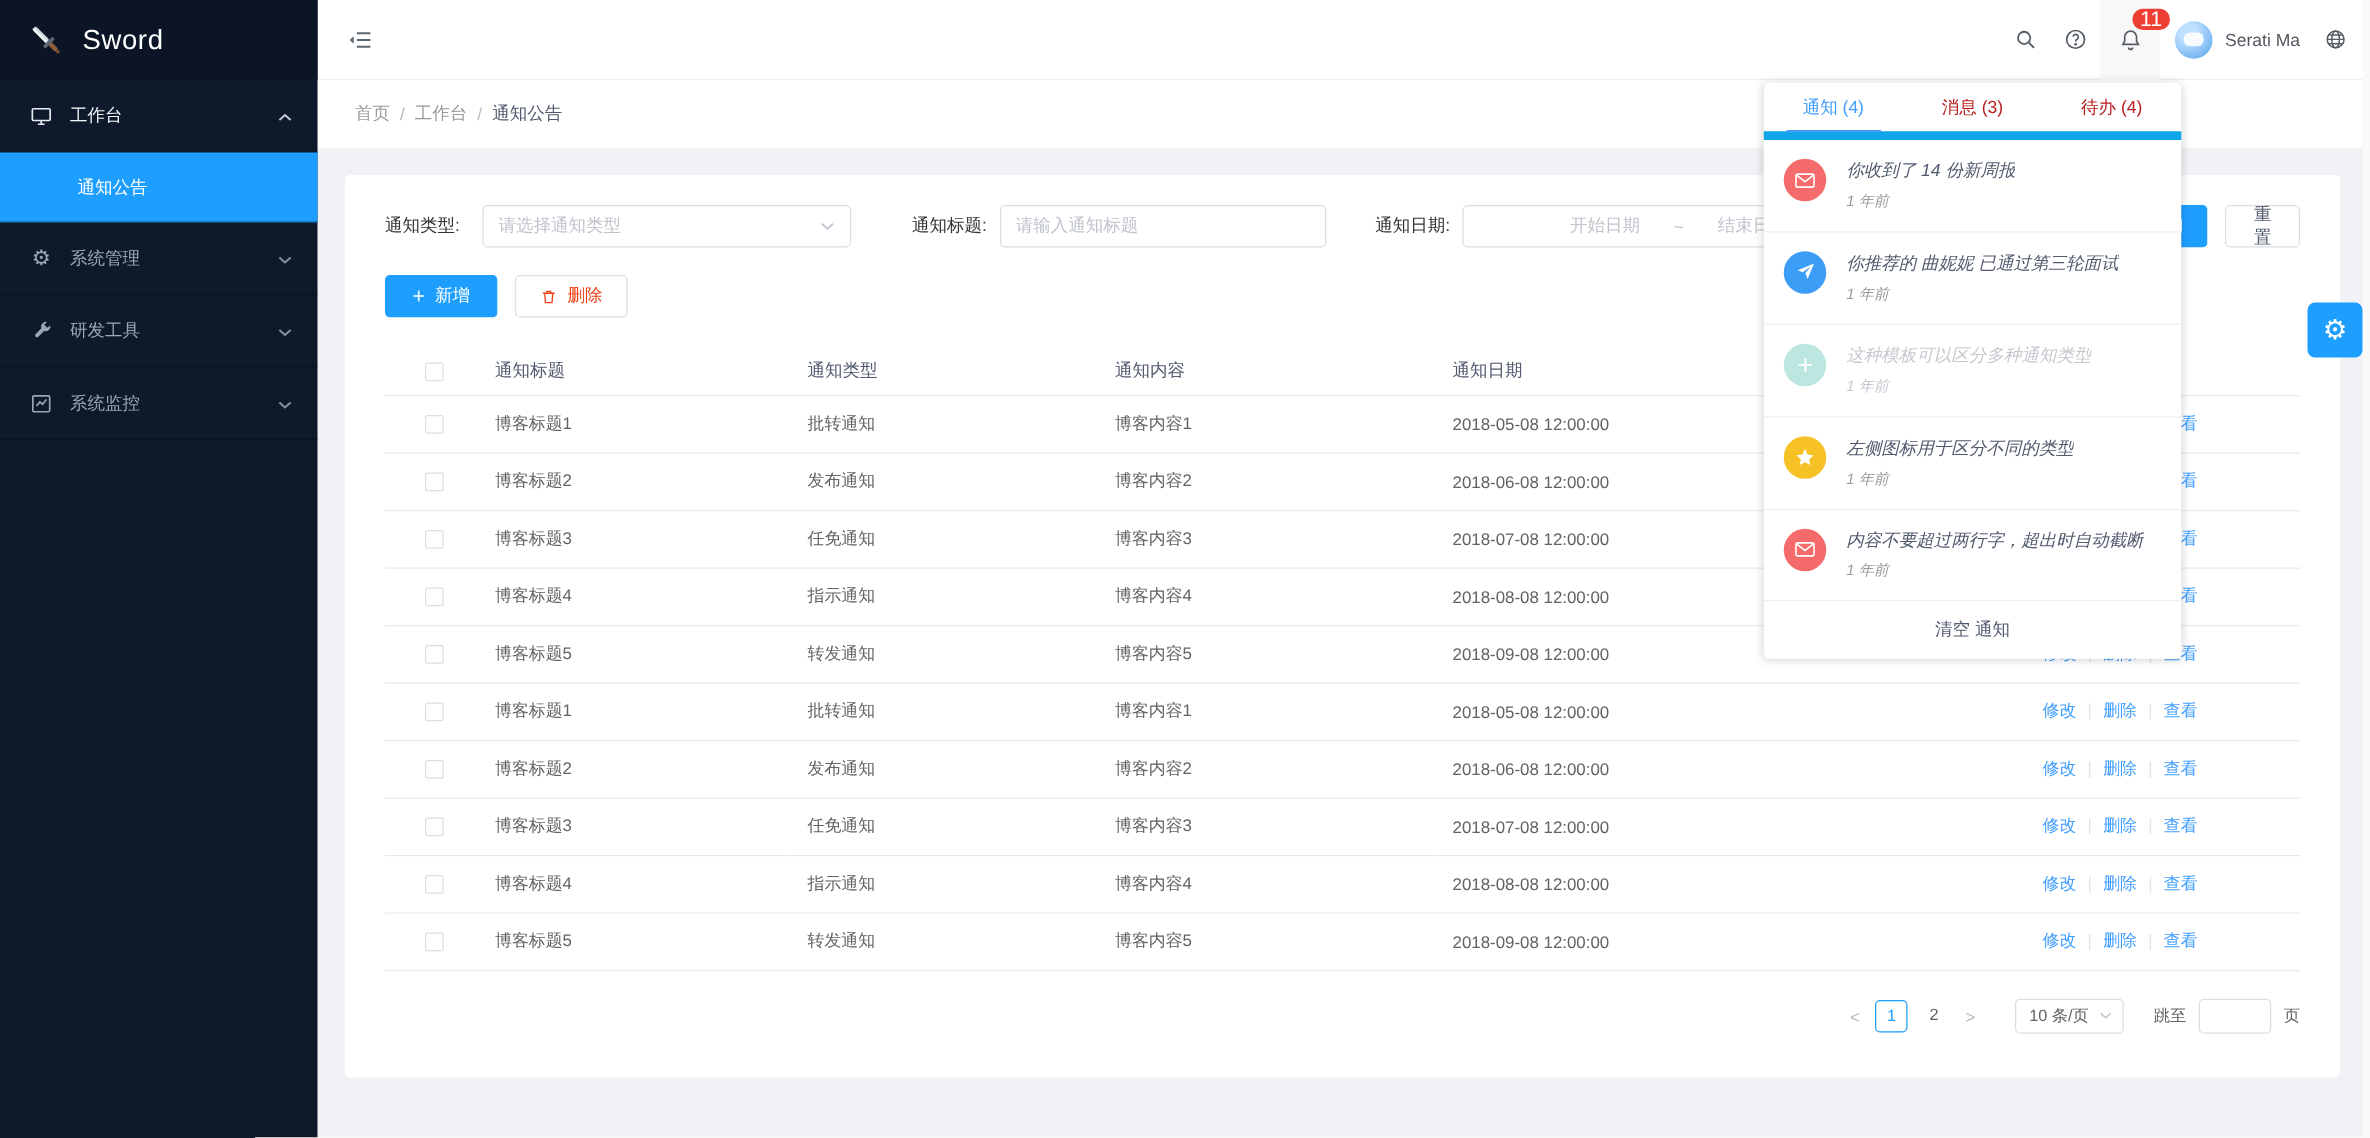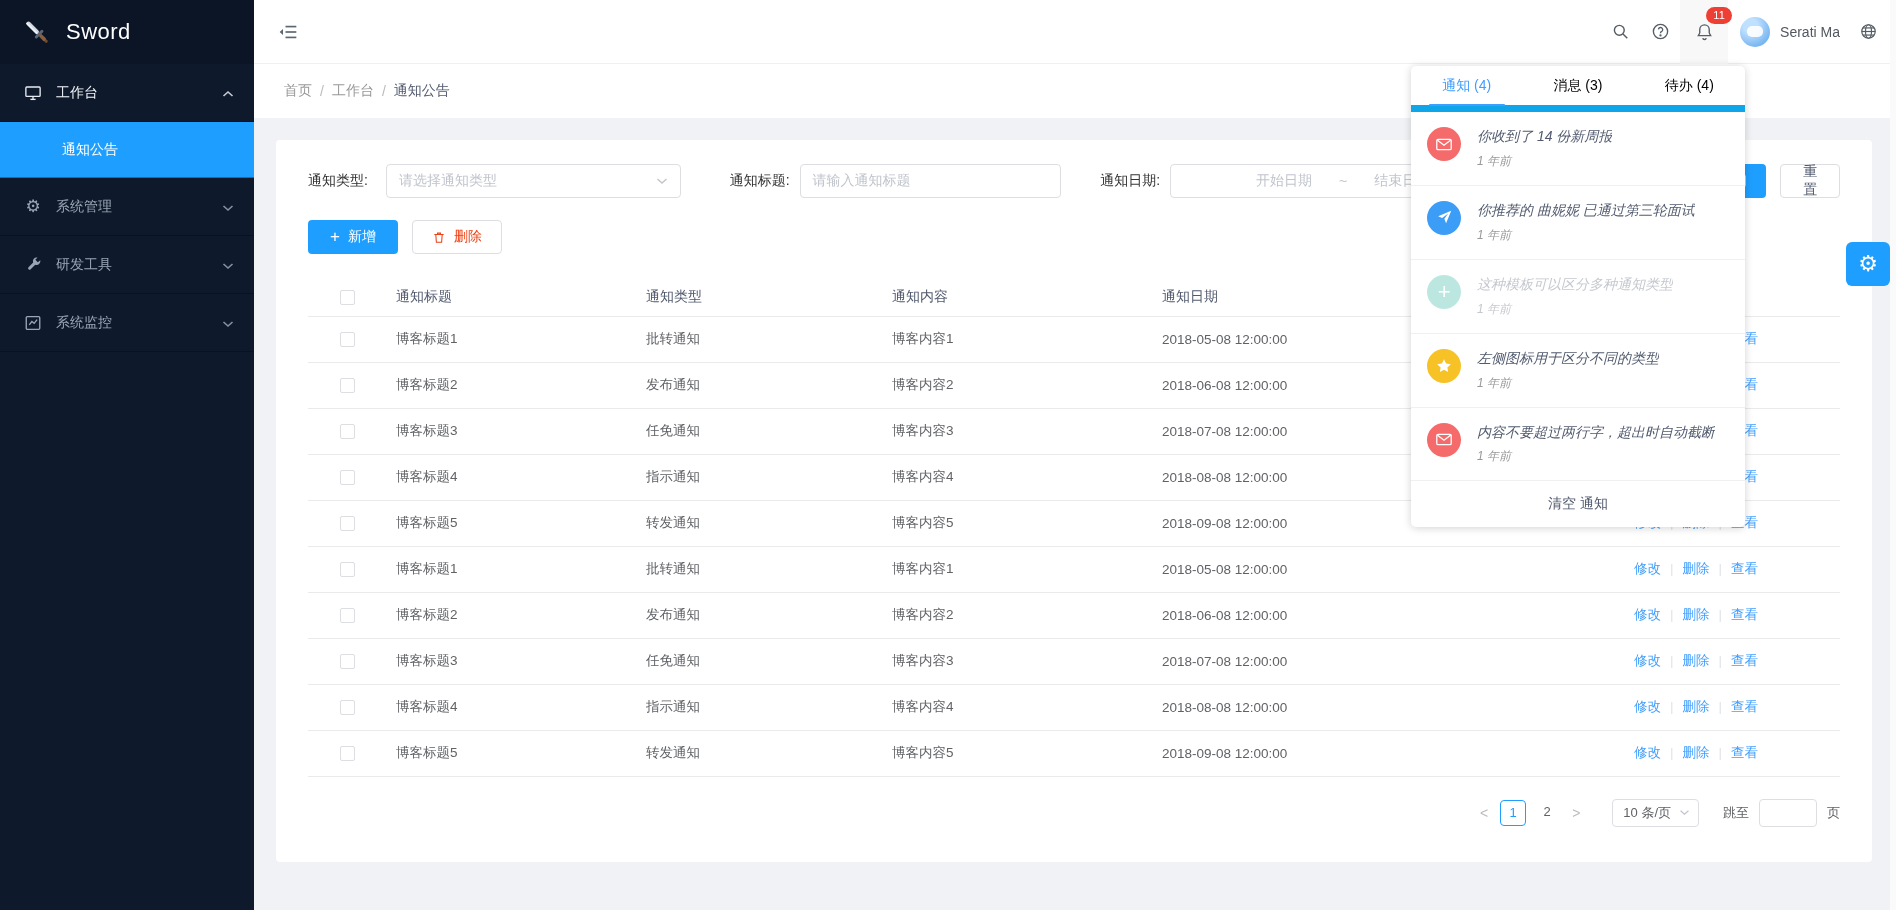--- a/index.html
+++ b/index.html
@@ -18,21 +18,21 @@
   .submenu-item.active { background:#1e9fff; color:#fff; }
   .micon { width:18px; height:18px; display:flex; align-items:center; justify-content:center; flex:none; }
   .caret { flex:none; opacity:.85; }
 
   
   .header { position:absolute; left:254px; right:0; top:0; height:64px; background:#fff; display:flex; align-items:center; border-bottom:1px solid #f0f0f0; z-index:20; }
   .collapse-btn { margin-left:24px; cursor:pointer; display:flex; align-items:center; }
   .header-right { margin-left:auto; display:flex; align-items:center; height:100%; }
   .hicon { width:40px; height:64px; display:flex; align-items:center; justify-content:center; cursor:pointer; color:#545c64; }
   .bell-wrap { position:relative; width:48px; height:64px; display:flex; align-items:center; justify-content:center; background:#f8f8f9; cursor:pointer; }
-  .badge { position:absolute; top:7px; left:26px; min-width:26px; height:17px; padding:0 6px; background:#ed3f34; border-radius:9px; color:#fff; font-size:11px; line-height:17px; text-align:center; }
+  .badge { position:absolute; top:7px; left:26px; min-width:26px; height:17px; padding:0 6px; background:#ed3f34; border-radius:9px; color:#fff; font-size:17px; line-height:17px; text-align:center; }
   .user-wrap { display:flex; align-items:center; margin:0 6px 0 12px; cursor:pointer; }
   .avatar { width:30px; height:30px; border-radius:50%; background:radial-gradient(circle at 35% 30%, #bfe0ff 0 25%, #7db9f2 70%, #5fa4e8 100%); position:relative; overflow:hidden; }
   .avatar::after { content:""; position:absolute; left:7px; top:9px; width:16px; height:11px; background:#fff; border-radius:5px; opacity:.9; }
   .username { margin-left:10px; color:#525760; }
   .globe-wrap { width:44px; height:64px; display:flex; align-items:center; justify-content:center; cursor:pointer; color:#545c64; margin-right:6px; }
 
   
   .breadcrumb-bar { position:absolute; left:254px; right:0; top:64px; height:54px; background:#fff; display:flex; align-items:center; padding-left:30px; z-index:10; }
   .crumb { color:#999; }
   .crumb-sep { color:#bbb; margin:0 8px; }
@@ -80,21 +80,21 @@
   .pg-jump-input { width:58px; height:28px; border:1px solid #dcdee2; border-radius:4px; margin:0 10px; }
   .pg-label { white-space:nowrap; }
 
   
   .settings-tab { position:absolute; right:6px; top:242px; width:44px; height:44px; background:#1e9fff; border-radius:6px; display:flex; align-items:center; justify-content:center; cursor:pointer; z-index:40; color:#fff; font-size:22px; }
   .scroll-strip { position:absolute; right:0; top:0; bottom:0; width:6px; background:#fafafa; z-index:35; }
 
   
   .notice-panel { position:absolute; right:151px; top:66px; width:334px; background:#fff; border-radius:5px; box-shadow:0 1px 8px rgba(0,0,0,.18); z-index:60; }
   .np-tabs { display:flex; height:46px; border-bottom:7px solid #0ea5e9; }
-  .np-tab { flex:1; display:flex; align-items:center; justify-content:center; color:#000000; cursor:pointer; position:relative; }
+  .np-tab { flex:1; display:flex; align-items:center; justify-content:center; color:#b91c1c; cursor:pointer; position:relative; }
   .np-tab.active { color:#409eff; }
   .np-tab.active::after { content:""; position:absolute; left:16%; right:16%; bottom:-1px; height:2px; background:#409eff; border-radius:1px; }
   .np-item { display:flex; padding:15px 16px; border-bottom:1px solid #f0f0f0; cursor:pointer;font-style:italic; }
   .np-ico { width:34px; height:34px; border-radius:50%; color:#fff; display:flex; align-items:center; justify-content:center; flex:none; margin-right:16px; font-size:16px; }
   .np-ico .g { line-height:1; }
   .np-body { min-width:0; }
   .np-title { color:#515a6e; font-size:14px; line-height:1.35; white-space:nowrap; overflow:hidden; text-overflow:ellipsis; }
   .np-time { color:#999; font-size:12px; margin-top:7px; }
   .np-item.read .np-title { color:#c5c8ce; }
   .np-item.read .np-time { color:#c5c8ce; }

